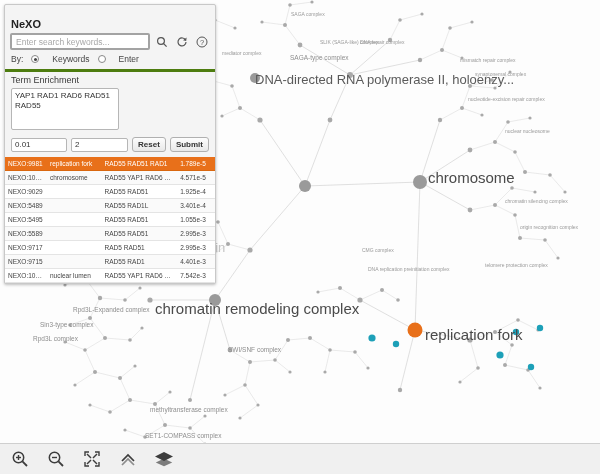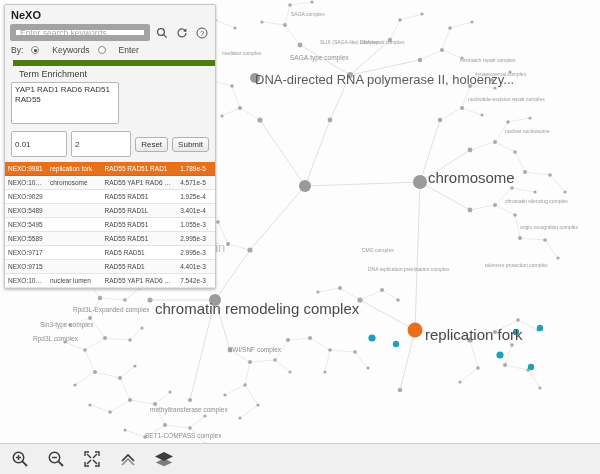--- a/index.html
+++ b/index.html
@@ -56,31 +56,32 @@
     box-shadow: 0 1px 3px rgba(0,0,0,0.25);
     font-size: 9px;
     color: #333;
     overflow: hidden;
   }
   #panel-title {
     font-size: 11px;
     font-weight: bold;
     color: #222;
     padding: 4px 6px 3px 6px;
+    margin-top: 9px;
   }
   .search-row {
     display: flex;
     align-items: center;
     padding: 0 5px 4px 5px;
     gap: 4px;
   }
   .search-input {
     flex: 1;
     height: 17px;
-    border: 6px solid #a3a3a3;
+    border: 2px solid #a3a3a3;
     background: #fff;
     border-radius: 2px;
     font-size: 8.5px;
     padding: 0 4px;
     color: #333;
     outline: none;
   }
   .search-input::placeholder { color: #a8a8a8; }
   .icon-btn {
     width: 16px; height: 16px;
@@ -115,22 +116,21 @@
     position: absolute;
     left: 1.5px; top: 1.5px;
     width: 3px; height: 3px;
     border-radius: 50%;
     background: #444;
   }
   .section-hd {
     padding: 3px 6px 3px 6px;
     font-size: 9px;
     color: #3a3a3a;
-    border-top: 6px solid #4d7c0f;
-    margin-left: 8px;
+    border-top: 3px solid #4d7c0f;
   }
   .term-box {
     margin: 0 6px 5px 6px;
     height: 42px;
     background: #fff;
     border: 1px solid #b6b6b6;
     border-radius: 2px;
     font-size: 8px;
     color: #333;
     padding: 2px 3px;
@@ -140,21 +140,21 @@
     outline: none;
     font-family: "Liberation Sans", sans-serif;
   }
   .ctrl-row {
     display: flex;
     align-items: center;
     gap: 4px;
     padding: 0 6px 5px 6px;
   }
   .small-input {
-    height: 26px;
+    height: 14px;
     border: 1px solid #b6b6b6;
     background: #fff;
     border-radius: 2px;
     font-size: 8px;
     padding: 0 3px;
     color: #333;
     outline: none;
     width: 56px;
   }
   .small-input.wide { flex: 1; }
@@ -162,20 +162,21 @@
     height: 15px;
     min-width: 32px;
     border: 1px solid #b0b0b0;
     border-radius: 3px;
     background: linear-gradient(#fdfdfd, #e8e8e8);
     font-size: 8px;
     color: #333;
     cursor: pointer;
     padding: 0 5px;
     line-height: 13px;
+    font-weight: bold;
   }
   
   .tbl {
     width: 100%;
     border-collapse: collapse;
     font-size: 6.5px;
     background: #fff;
     table-layout: fixed;
   }
   .tbl td {

